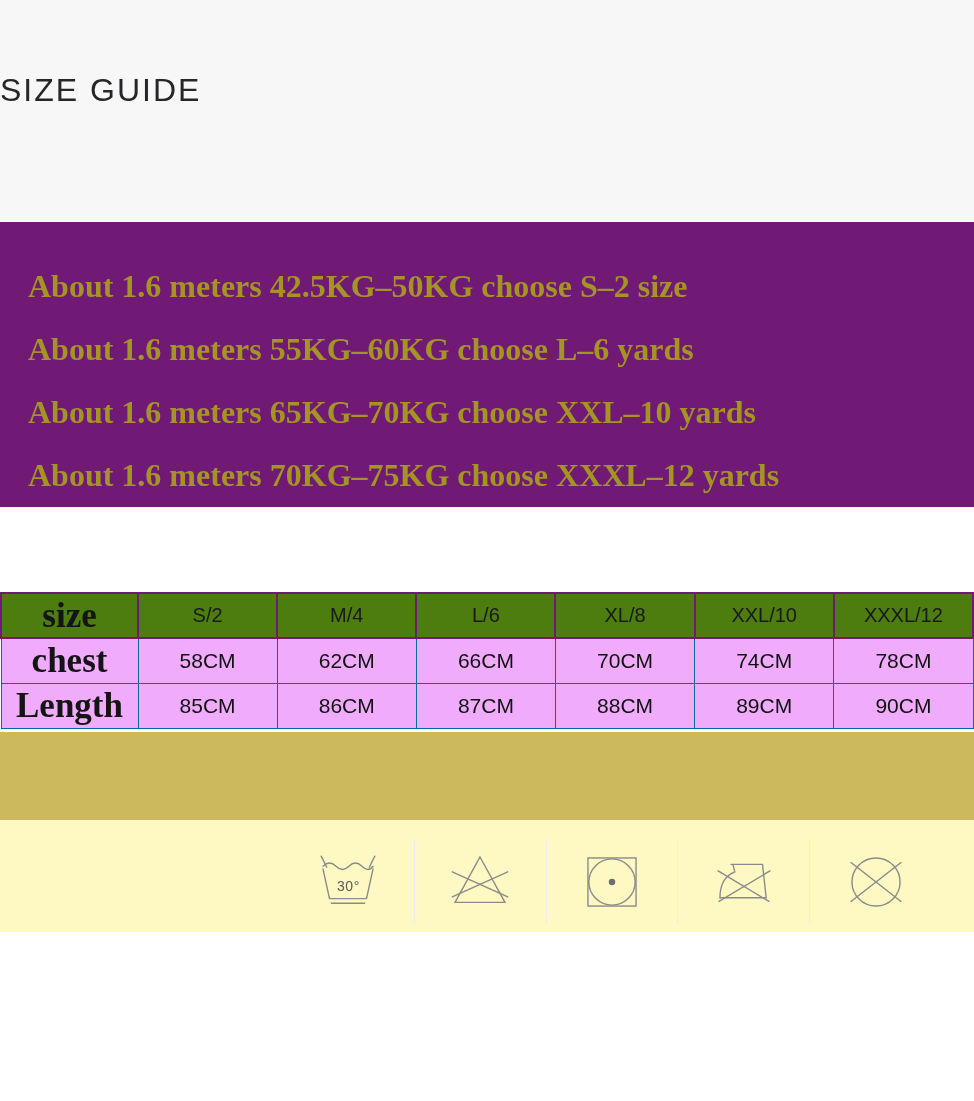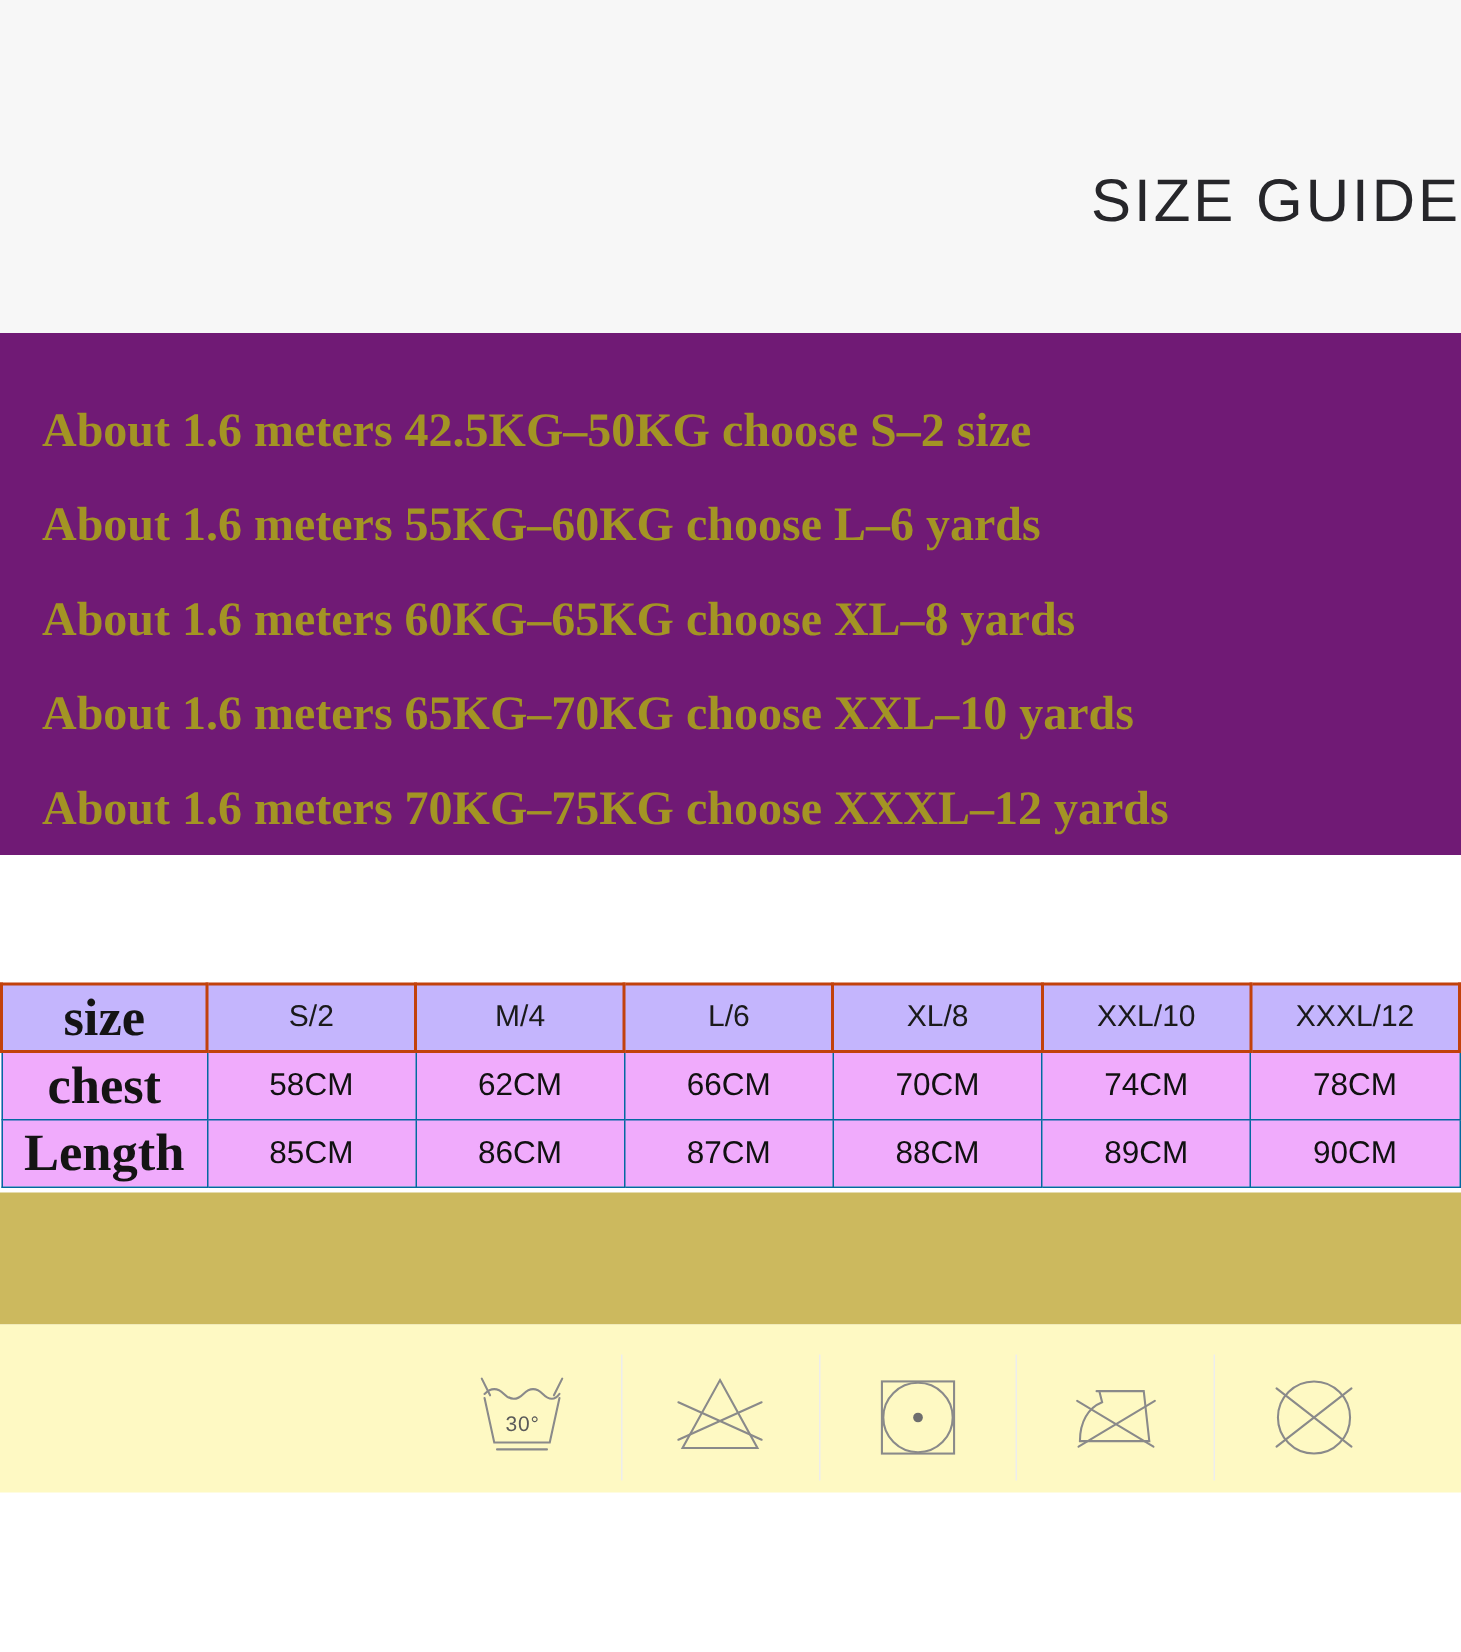--- a/index.html
+++ b/index.html
@@ -2,42 +2,42 @@
 <html><head>
 <meta charset="utf-8">
 <style>
   * { margin: 0; padding: 0; box-sizing: border-box; }
   html, body { width: 974px; background: #ffffff; font-family: "Liberation Sans", sans-serif; }
   .page { width: 974px; height: 1101px; overflow: hidden; background: #ffffff; }
 
   
   .top-banner { height: 222px; background: #f7f7f7; }
   .page-title {
-    padding-top: 112px; text-align: right;
-    font-size: 40px; font-weight: 400; letter-spacing: 2px; color: #26262a;
+    padding-top: 72px; text-align: left;
+    font-size: 32px; font-weight: 400; letter-spacing: 2px; color: #26262a;
   }
 
   
   .recommendations { padding: 33px 0 0 28px; background: #701a75; }
   .rec-line {
     font-family: "Liberation Serif", serif; font-weight: 700;
     font-size: 32px; line-height: 63px; color: #a39424; white-space: nowrap;
   }
 
   
   table.size-table {
     width: 974px; margin-top: 85px;
     border-collapse: collapse; table-layout: fixed;
     border-top: 1px solid #e3e3e3;
   }
   .size-table col.head-col { width: 137px; }
   .size-table th, .size-table td {
     height: 45px; text-align: center; vertical-align: middle; padding: 0;
   }
-  .size-table th { background: #c4b5fd; border: 2px solid #c2410c; }
+  .size-table th { background: #4d7c0f; border: 2px solid #701a75; }
   .size-table td { background: #f0abfc; border: 1px solid #0369a1; }
   .corner-label, .row-label {
     font-family: "Liberation Serif", serif; font-weight: 700;
     font-size: 35px; color: #141414; line-height: 1;
   }
   .col-head { font-size: 20px; font-weight: 400; color: #1a1a1a; }
   .cell-val { font-size: 21px; color: #111111; }
 
   
   .gold-band { height: 88px; margin-top: 3px; background: #ccb95e; }
@@ -62,21 +62,20 @@
 
 <div class="page">
 
   <div class="top-banner">
     <div class="page-title">SIZE GUIDE</div>
   </div>
 
   <div class="recommendations">
     <div class="rec-line">About 1.6 meters 42.5KG–50KG choose S–2 size</div>
     <div class="rec-line">About 1.6 meters 55KG–60KG choose L–6 yards</div>
-    <div class="rec-line">About 1.6 meters 60KG–65KG choose XL–8 yards</div>
     <div class="rec-line">About 1.6 meters 65KG–70KG choose XXL–10 yards</div>
     <div class="rec-line">About 1.6 meters 70KG–75KG choose XXXL–12 yards</div>
   </div>
 
   <table class="size-table">
     <colgroup>
       <col class="head-col">
         <col>
         <col>
         <col>

